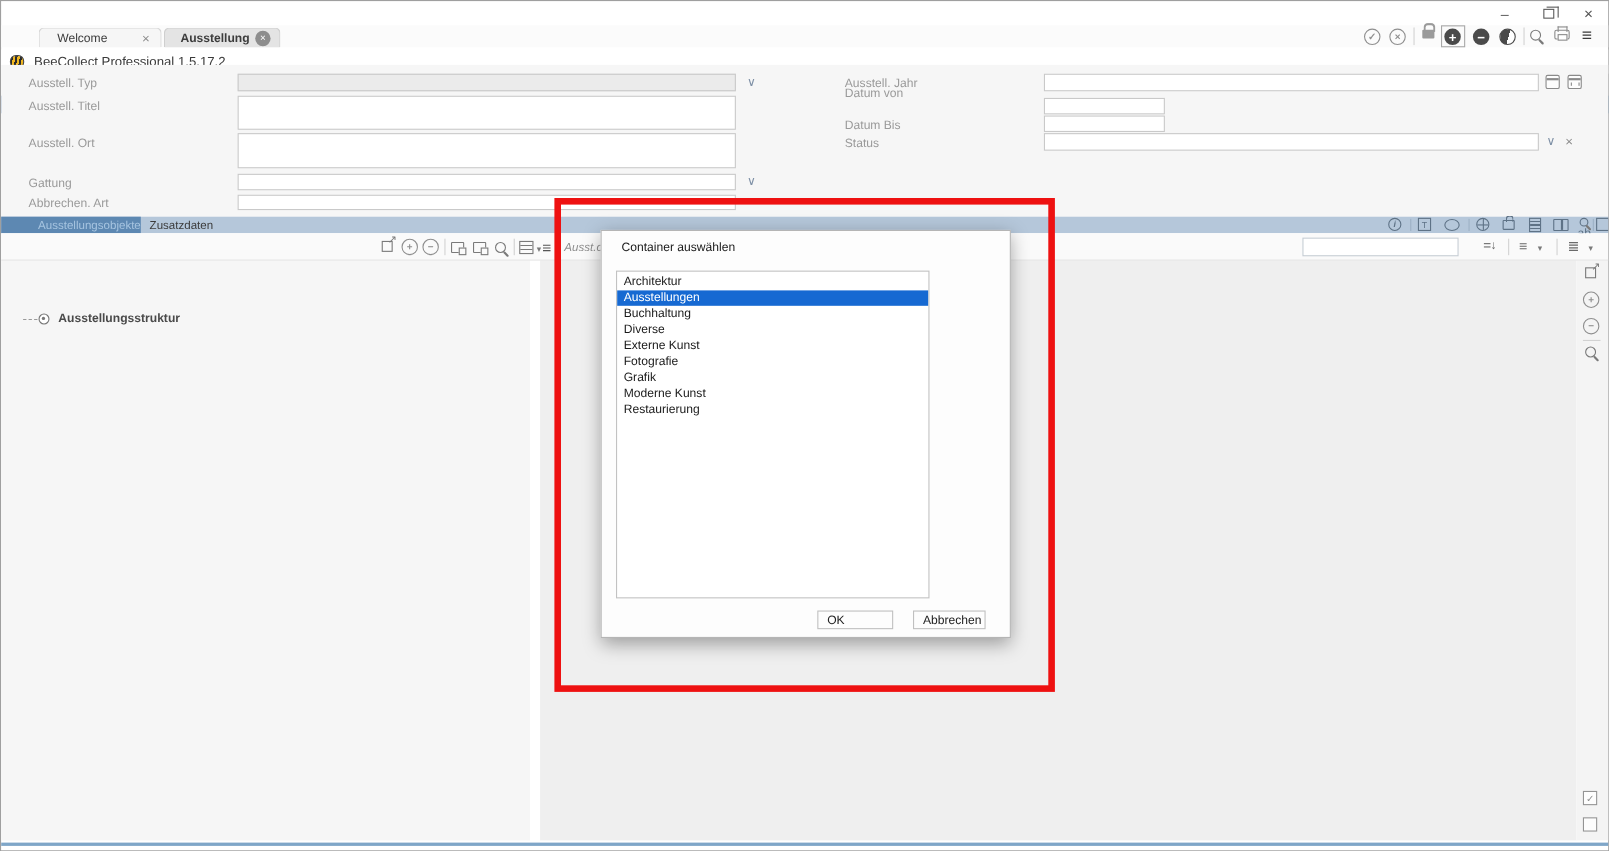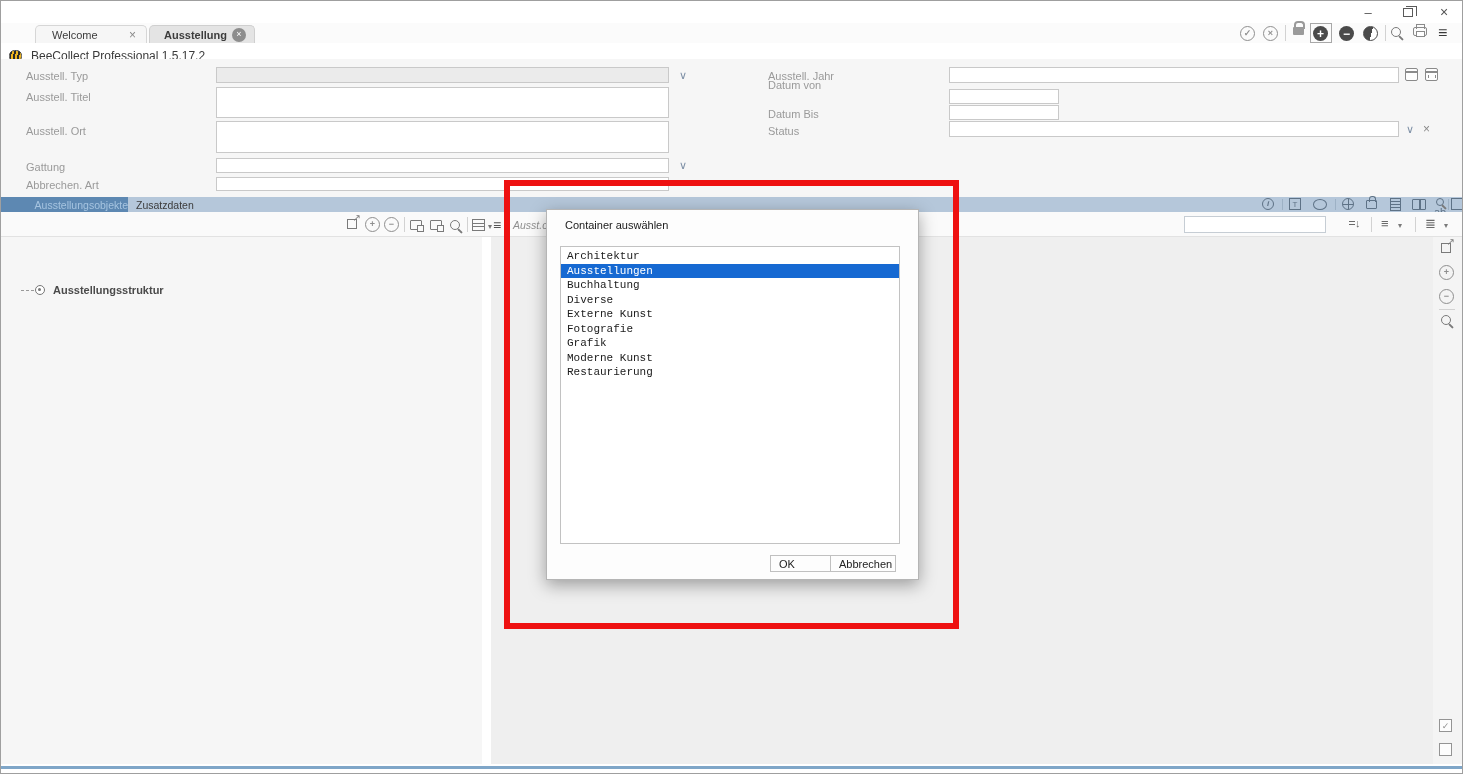--- a/index.html
+++ b/index.html
@@ -57,21 +57,21 @@
   
   .tab { position:absolute; top:24px; height:18px; border:1px solid #d6d6d6; border-bottom:none; border-radius:5px 5px 0 0; display:flex; align-items:center; font-size:11px; color:#3c3c3c; }
   .badge { width:14px; height:14px; border-radius:50%; background:#8d8d8d; color:#fff; display:flex; align-items:center; justify-content:center; font-size:9px; line-height:1; }
 
   
   .substrip { position:absolute; left:0; top:196px; width:1463px; height:15px; background:#b5c7da; }
   .subtab-sel { position:absolute; left:0; top:0; width:127px; height:15px; background:#5d88b2; color:#a6c4e0; font-size:10.5px; display:flex; align-items:center; justify-content:flex-end; }
 
   
   .dialog { position:absolute; left:545px; top:208px; width:373px; height:371px; background:#fdfdfd; border:1px solid #b5b5b5; box-shadow:0 5px 16px rgba(0,0,0,0.35); z-index:40; }
-  .dlg-list { position:absolute; left:13px; top:36px; width:340px; height:298px; background:#ffffff; border:1px solid #c2c2c2; overflow:hidden; padding-top:2px;font-family:Liberation Mono, monospace; }
+  .dlg-list { position:absolute; left:13px; top:36px; width:285px; height:298px; background:#ffffff; border:1px solid #c2c2c2; overflow:hidden; padding-top:2px; }
   .dlg-row { height:14.5px; line-height:14.5px; padding-left:6px; font-size:11px; color:#1a1a1a; white-space:nowrap; }
   .dlg-row.sel { background:#1669d2; color:#ffffff; }
   .btn { position:absolute; top:345px; height:17px; background:#fdfdfd; border:1px solid #c0c0c0; font-size:11px; color:#222; display:flex; align-items:center; padding-left:8px; }
 
   .redrect { position:absolute; left:503px; top:179px; width:455px; height:449px; border:6px solid #ee1111; z-index:50; }
 </style>
 </head>
 <body>
 
 <div class="app">
@@ -321,21 +321,21 @@
         <div class="dlg-row">Architektur</div>
         <div class="dlg-row sel">Ausstellungen</div>
         <div class="dlg-row">Buchhaltung</div>
         <div class="dlg-row">Diverse</div>
         <div class="dlg-row">Externe Kunst</div>
         <div class="dlg-row">Fotografie</div>
         <div class="dlg-row">Grafik</div>
         <div class="dlg-row">Moderne Kunst</div>
         <div class="dlg-row">Restaurierung</div>
       </div>
-    <button class="btn" style="left:223px;width:69px;">OK</button>
+    <button class="btn" style="left:196px;width:69px;">OK</button>
     <button class="btn" style="left:283px;width:66px;">Abbrechen</button>
   </div>
 
   <div class="redrect"></div>
 
   <div class="abs" style="left:0;top:765px;width:1463px;height:3px;background:#7fa6c8;"></div>
 
 </div>
 
 </body></html>

